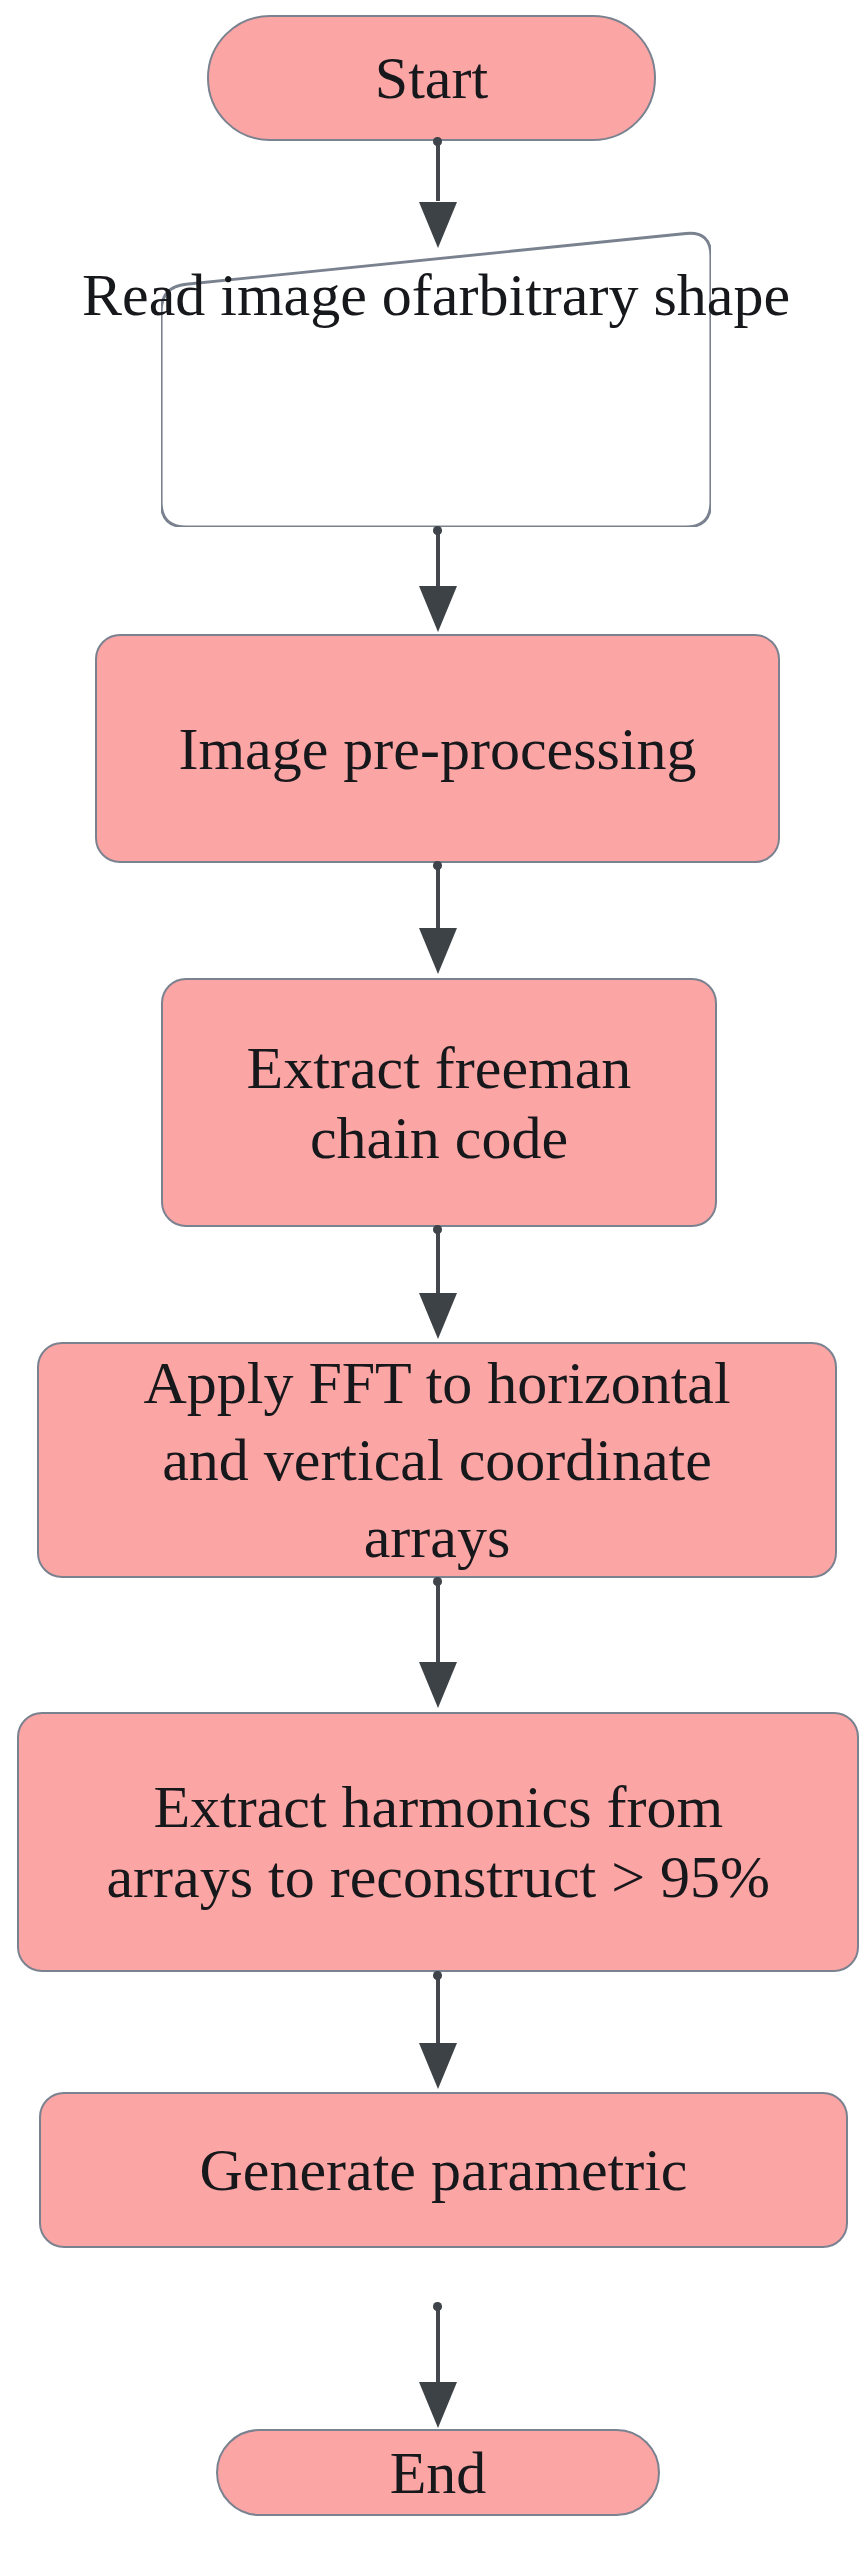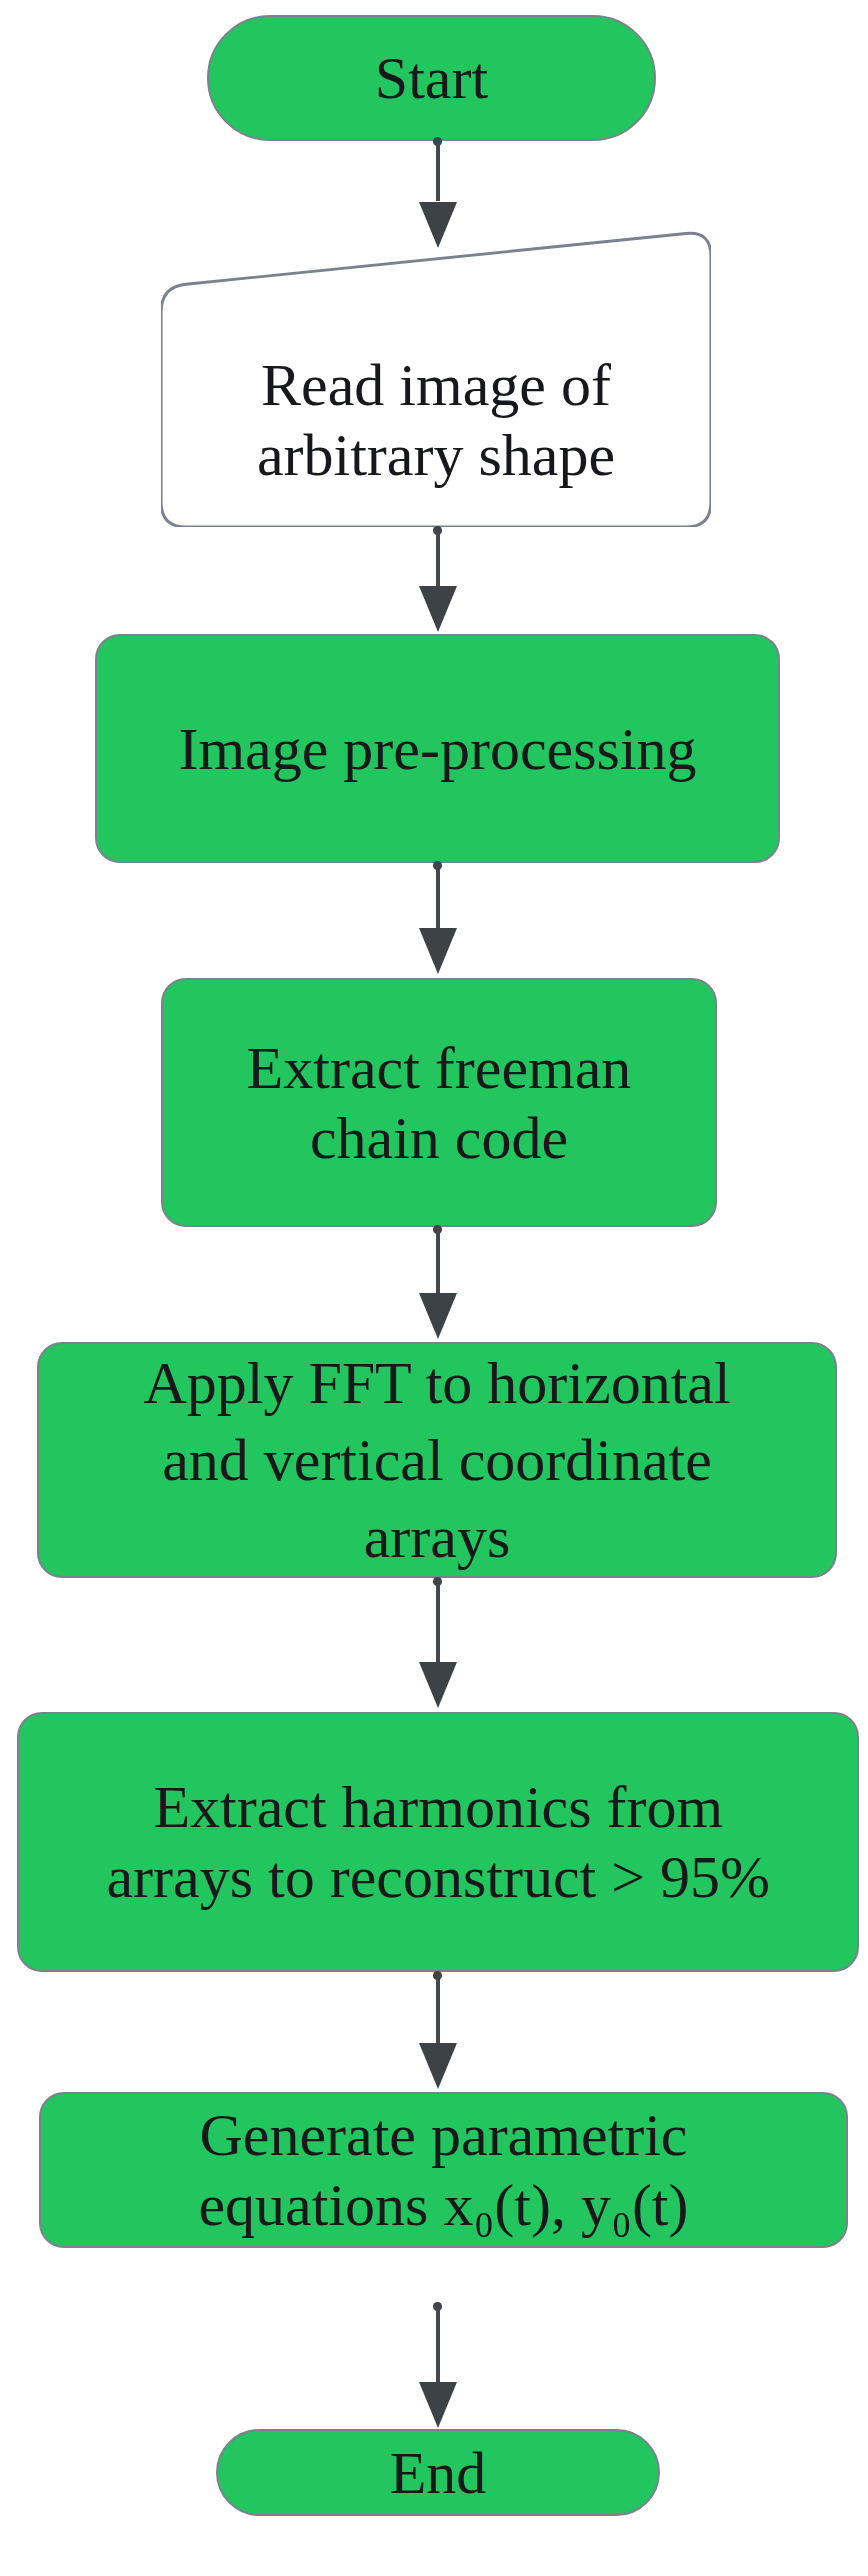--- a/index.html
+++ b/index.html
@@ -8,42 +8,42 @@
     width: 869px;
     height: 2576px;
     background: #ffffff;
     font-family: "Liberation Serif", "DejaVu Serif", serif;
     color: #17181b;
     overflow: hidden;
   }
   .node {
     position: absolute;
     box-sizing: border-box;
-    background: #22c55e;
+    background: #fca5a5;
     border: 2.9px solid #7a8290;
     display: flex;
     flex-direction: column;
     align-items: center;
     justify-content: center;
     text-align: center;
   }
   .node .line {
     font-size: 60px;
     line-height: 70px;
     white-space: nowrap;
   }
   .terminator { border-radius: 960px; }
   .process { border-radius: 25px; }
 
   
   #node-start      { left: 207px; top: 15.4px;   width: 449px; height: 126px; }
   #node-read-image { left: 161px; top: 231px;  width: 550px; height: 296px; border: none; background: transparent; border-radius: 0; }
   #node-read-image .text-wrap {
-    position: absolute; left: 0; top: 12px; width: 100%; height: 100%;
-    display: flex; flex-direction: column; align-items: center; justify-content: center;
+    position: absolute; left: 0; top: 0; width: 100%; height: 100%;
+    display: flex; flex-direction: row; align-items: flex-start; justify-content: center;
     transform: translateY(29px);
   }
   #node-read-image svg { position: absolute; left: 0; top: 0; }
   #node-preprocessing { left: 95px;  top: 634px;  width: 685px; height: 229px; align-items: center; }
   #node-chain-code    { left: 161px; top: 978px; width: 556px; height: 249px; }
   #node-fft           { left: 37px;  top: 1342px; width: 800px; height: 236px; gap: 7px; }
   #node-harmonics     { left: 17.3px;  top: 1712px; width: 842px; height: 260px; }
   #node-parametric    { left: 39px;  top: 2092px; width: 809px; height: 156px; }
   #node-end           { left: 216px; top: 2429px; width: 444px; height: 87px; }
 
@@ -151,21 +151,20 @@
   </div>
 
   <div id="arrow-6" class="arrow">
     <div class="shaft"></div>
     <div class="nub"></div>
     <div class="head"></div>
   </div>
 
   <div id="node-parametric" class="node process">
     <div class="line">Generate parametric</div>
-    <div class="line">equations x₀(t), y₀(t)</div>
   </div>
 
   <div id="arrow-7" class="arrow">
     <div class="shaft"></div>
     <div class="nub"></div>
     <div class="head"></div>
   </div>
 
   <div id="node-end" class="node terminator">
     <div class="line">End</div>

